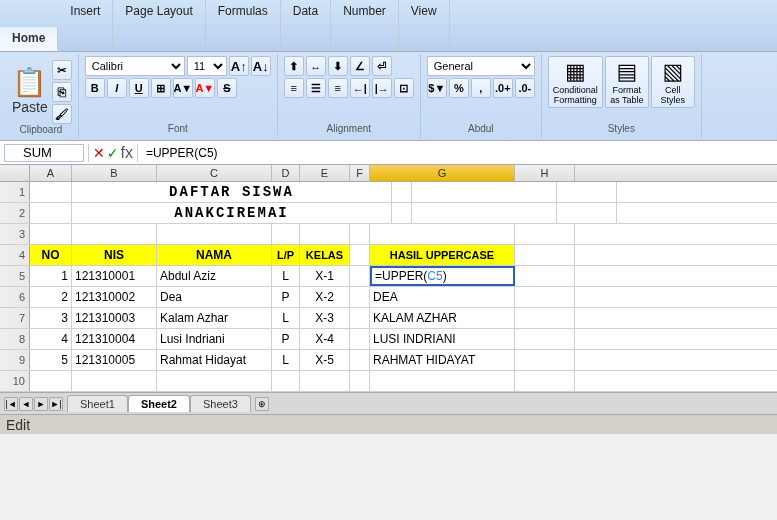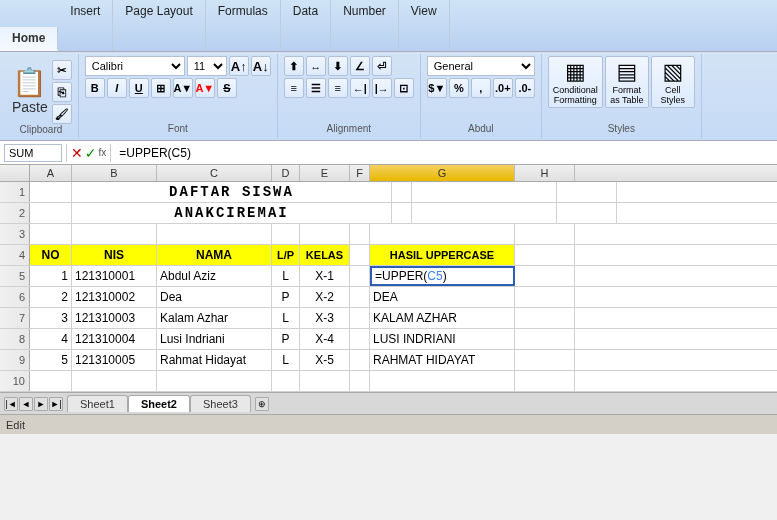--- a/index.html
+++ b/index.html
@@ -34,21 +34,21 @@
     
     .number-controls { display: flex; flex-direction: column; gap: 2px; }
     .number-format-select { font-size: 11px; border: 1px solid #b0c0d8; background: white; padding: 1px 2px; height: 20px; min-width: 90px; }
     .styles-buttons { display: flex; gap: 2px; align-items: flex-start; }
     .style-big-btn { display: flex; flex-direction: column; align-items: center; border: 1px solid #b0c0d8; border-radius: 2px; background: linear-gradient(to bottom, #f0f6ff, #ddeafc); cursor: pointer; padding: 2px 4px; min-width: 44px; }
     .style-big-btn .icon { font-size: 22px; }
     .style-big-btn .lbl { font-size: 9px; text-align: center; }
 
     
     .formula-bar { display: flex; align-items: center; background: white; border-bottom: 1px solid #aaa; height: 24px; padding: 0 4px; gap: 2px; }
-    .name-box { width: 58px; border: 1px solid #b0c0d8; font-size: 11px; padding: 1px 4px; height: 18px; }
+    .name-box { width: 80px; border: 1px solid #b0c0d8; font-size: 13px; padding: 1px 18px; height: 18px; }
     .formula-icons { display: flex; gap: 2px; align-items: center; color: #555; font-size: 14px; }
     .formula-input { flex: 1; border: none; outline: none; font-size: 12px; padding: 1px 4px; }
     .formula-sep { width: 1px; background: #ccc; height: 18px; margin: 0 2px; }
 
     
     .spreadsheet { background: white; overflow: hidden; }
     .col-headers { display: flex; background: linear-gradient(to bottom, #f0f0f0, #e0e0e0); border-bottom: 1px solid #aaa; }
     .row-num-header { width: 30px; min-width: 30px; border-right: 1px solid #aaa; text-align: center; font-size: 11px; color: #555; padding: 2px 0; }
     .col-header { border-right: 1px solid #bbb; text-align: center; font-size: 11px; color: #333; padding: 2px 0; display: flex; align-items: center; justify-content: center; }
     .col-header.selected { background: linear-gradient(to bottom, #f5d060, #e8b800); }
@@ -75,21 +75,21 @@
     .right { justify-content: flex-end; }
 
     
     .sheet-tabs { display: flex; align-items: center; background: #d8d8d8; border-top: 1px solid #aaa; height: 22px; padding: 0 4px; gap: 0; }
     .sheet-tab { padding: 2px 12px; font-size: 11px; border: 1px solid #aaa; border-bottom: none; border-radius: 3px 3px 0 0; cursor: pointer; background: #e8e8e8; color: #333; }
     .sheet-tab.active { background: white; font-weight: bold; color: #000; }
     .tab-nav { display: flex; gap: 1px; margin-right: 4px; }
     .tab-nav-btn { width: 14px; height: 14px; border: 1px solid #aaa; background: #e0e0e0; cursor: pointer; display: flex; align-items: center; justify-content: center; font-size: 9px; border-radius: 1px; }
 
     
-    .status-bar { background: #d4d0c8; border-top: 1px solid #aaa; height: 20px; display: flex; align-items: center; padding: 0 6px; font-size: 11px; color: #333; }
+    .status-bar { background: #d4d0c8; border-top: 1px solid #aaa; height: 20px; display: flex; align-items: center; padding: 0 6px; font-size: 14px; color: #333; }
 
     
     .merged-title { font-family: 'Courier New', monospace; font-size: 14px; font-weight: bold; letter-spacing: 2px; }
   </style>
 </head>
 <body>
 
 <div class="ribbon">
   <div class="ribbon-tabs">
     <div class="ribbon-tab active">Home</div>
@@ -202,21 +202,21 @@
 
   </div>
 </div>
 
 <div class="formula-bar">
   <input class="name-box" type="text" value="SUM" style="">
   <div class="formula-sep"></div>
   <div class="formula-icons">
     <span style="cursor:pointer;color:#c00;">✕</span>
     <span style="cursor:pointer;color:#080;">✓</span>
-    <span style="cursor:pointer;font-size:10px;">fx</span>
+    <span style="cursor:pointer;font-size:16px;">fx</span>
   </div>
   <div class="formula-sep"></div>
   <input class="formula-input" type="text" value="=UPPER(C5)" style="">
 </div>
 
 <div class="spreadsheet">
 
   <div class="col-headers">
     <div class="row-num-header"></div>
     <div class="col-header col-a">A</div>

